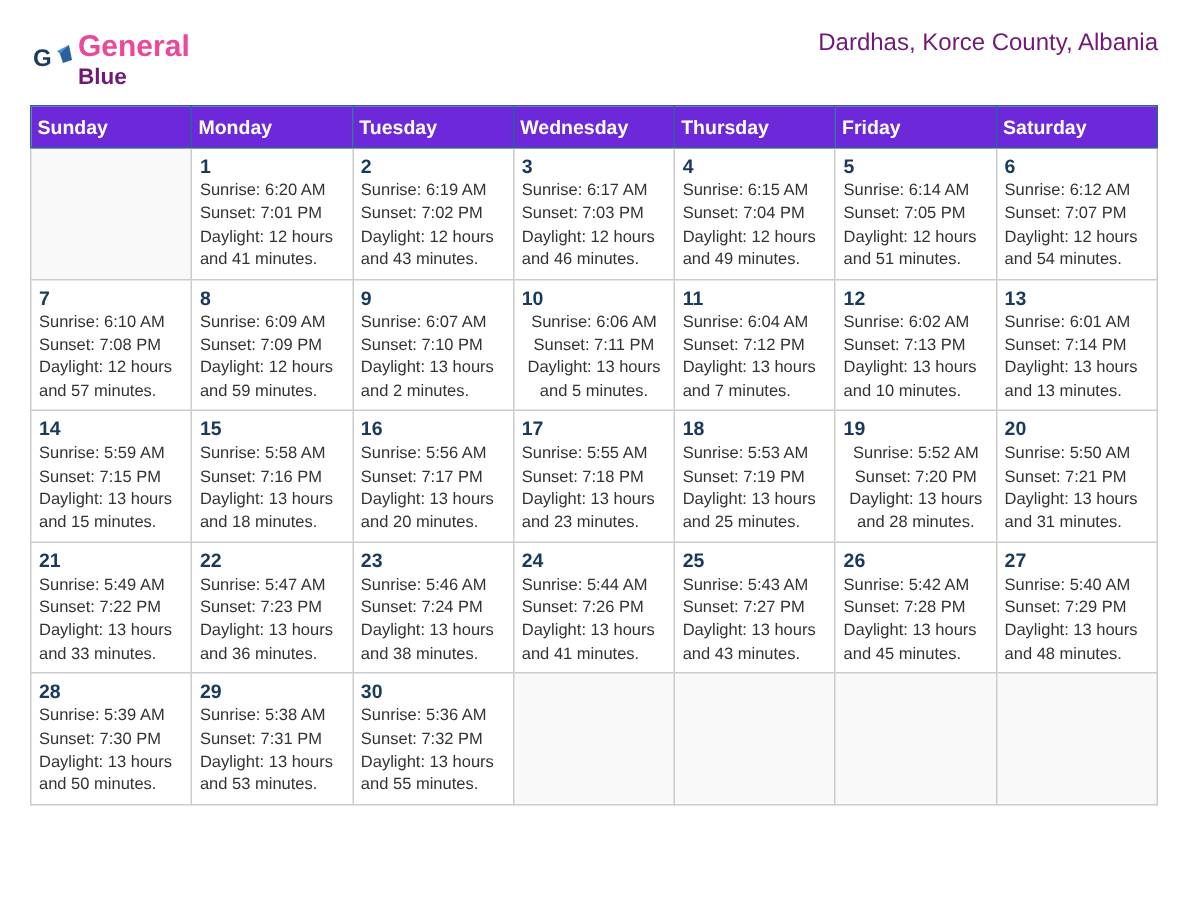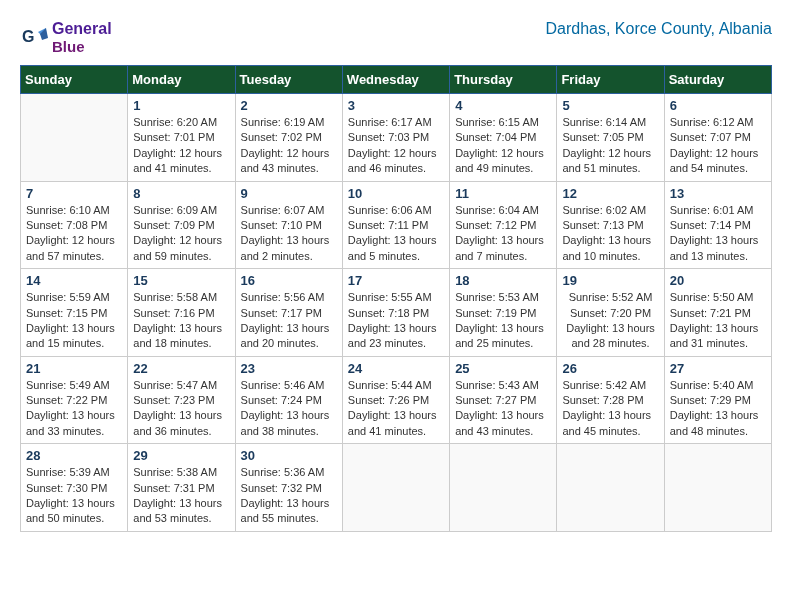--- a/index.html
+++ b/index.html
@@ -28,29 +28,29 @@
     .title-area {
       text-align: right;
     }
     .month-title {
       font-size: 36px;
       font-weight: bold;
       color: #1a3a5c;
     }
     .location-title {
       font-size: 16px;
-      color: #0369a1;
+      color: #701a75;
     }
     .calendar {
       width: 100%;
       border-collapse: collapse;
       border: 1px solid #ccc;
     }
     .calendar th {
-      background-color: #14532d;
+      background-color: #6d28d9;
       color: #fff;
       padding: 6px 4px;
       text-align: left;
       font-size: 13px;
       border: 1px solid #2c5f9e;
     }
     .calendar td {
       vertical-align: top;
       padding: 4px 5px;
       border: 1px solid #ccc;
@@ -81,21 +81,21 @@
 <body>
 
 <div class="header-area">
   <div class="logo">
     <svg class="logo-icon" viewBox="0 0 28 28">
       <text x="2" y="18" font-size="16" font-weight="bold" fill="#1a3a5c">G</text>
       <polygon points="18,8 26,4 24,14 20,10" fill="#4a90d9"></polygon>
       <polygon points="20,10 26,4 28,14 22,16" fill="#2c5f9e"></polygon>
     </svg>
     <div>
-      <div style="font-size:16px;font-weight:bold;color:#4c1d95;">General</div>
+      <div style="font-size:20px;font-weight:bold;color:#ec4899;">General</div>
       <div style="font-size:15px;font-weight:bold;color:#701a75;">Blue</div>
     </div>
   </div>
   <div class="title-area">
     <div class="location-title">Dardhas, Korce County, Albania</div>
   </div>
 </div>
 
 <table class="calendar">
   <thead>
@@ -172,21 +172,21 @@
         </td>
         <td>
           <div class="day-number">9</div>
           <div class="day-info" style="white-space: pre-line;">Sunrise: 6:07 AM
 Sunset: 7:10 PM
 Daylight: 13 hours
 and 2 minutes.</div>
         </td>
         <td>
           <div class="day-number">10</div>
-          <div class="day-info" style="white-space: pre-line;">Sunrise: 6:06 AM
+          <div class="day-info" style="white-space: pre-line; text-align: center;">Sunrise: 6:06 AM
 Sunset: 7:11 PM
 Daylight: 13 hours
 and 5 minutes.</div>
         </td>
         <td>
           <div class="day-number">11</div>
           <div class="day-info" style="white-space: pre-line;">Sunrise: 6:04 AM
 Sunset: 7:12 PM
 Daylight: 13 hours
 and 7 minutes.</div>

